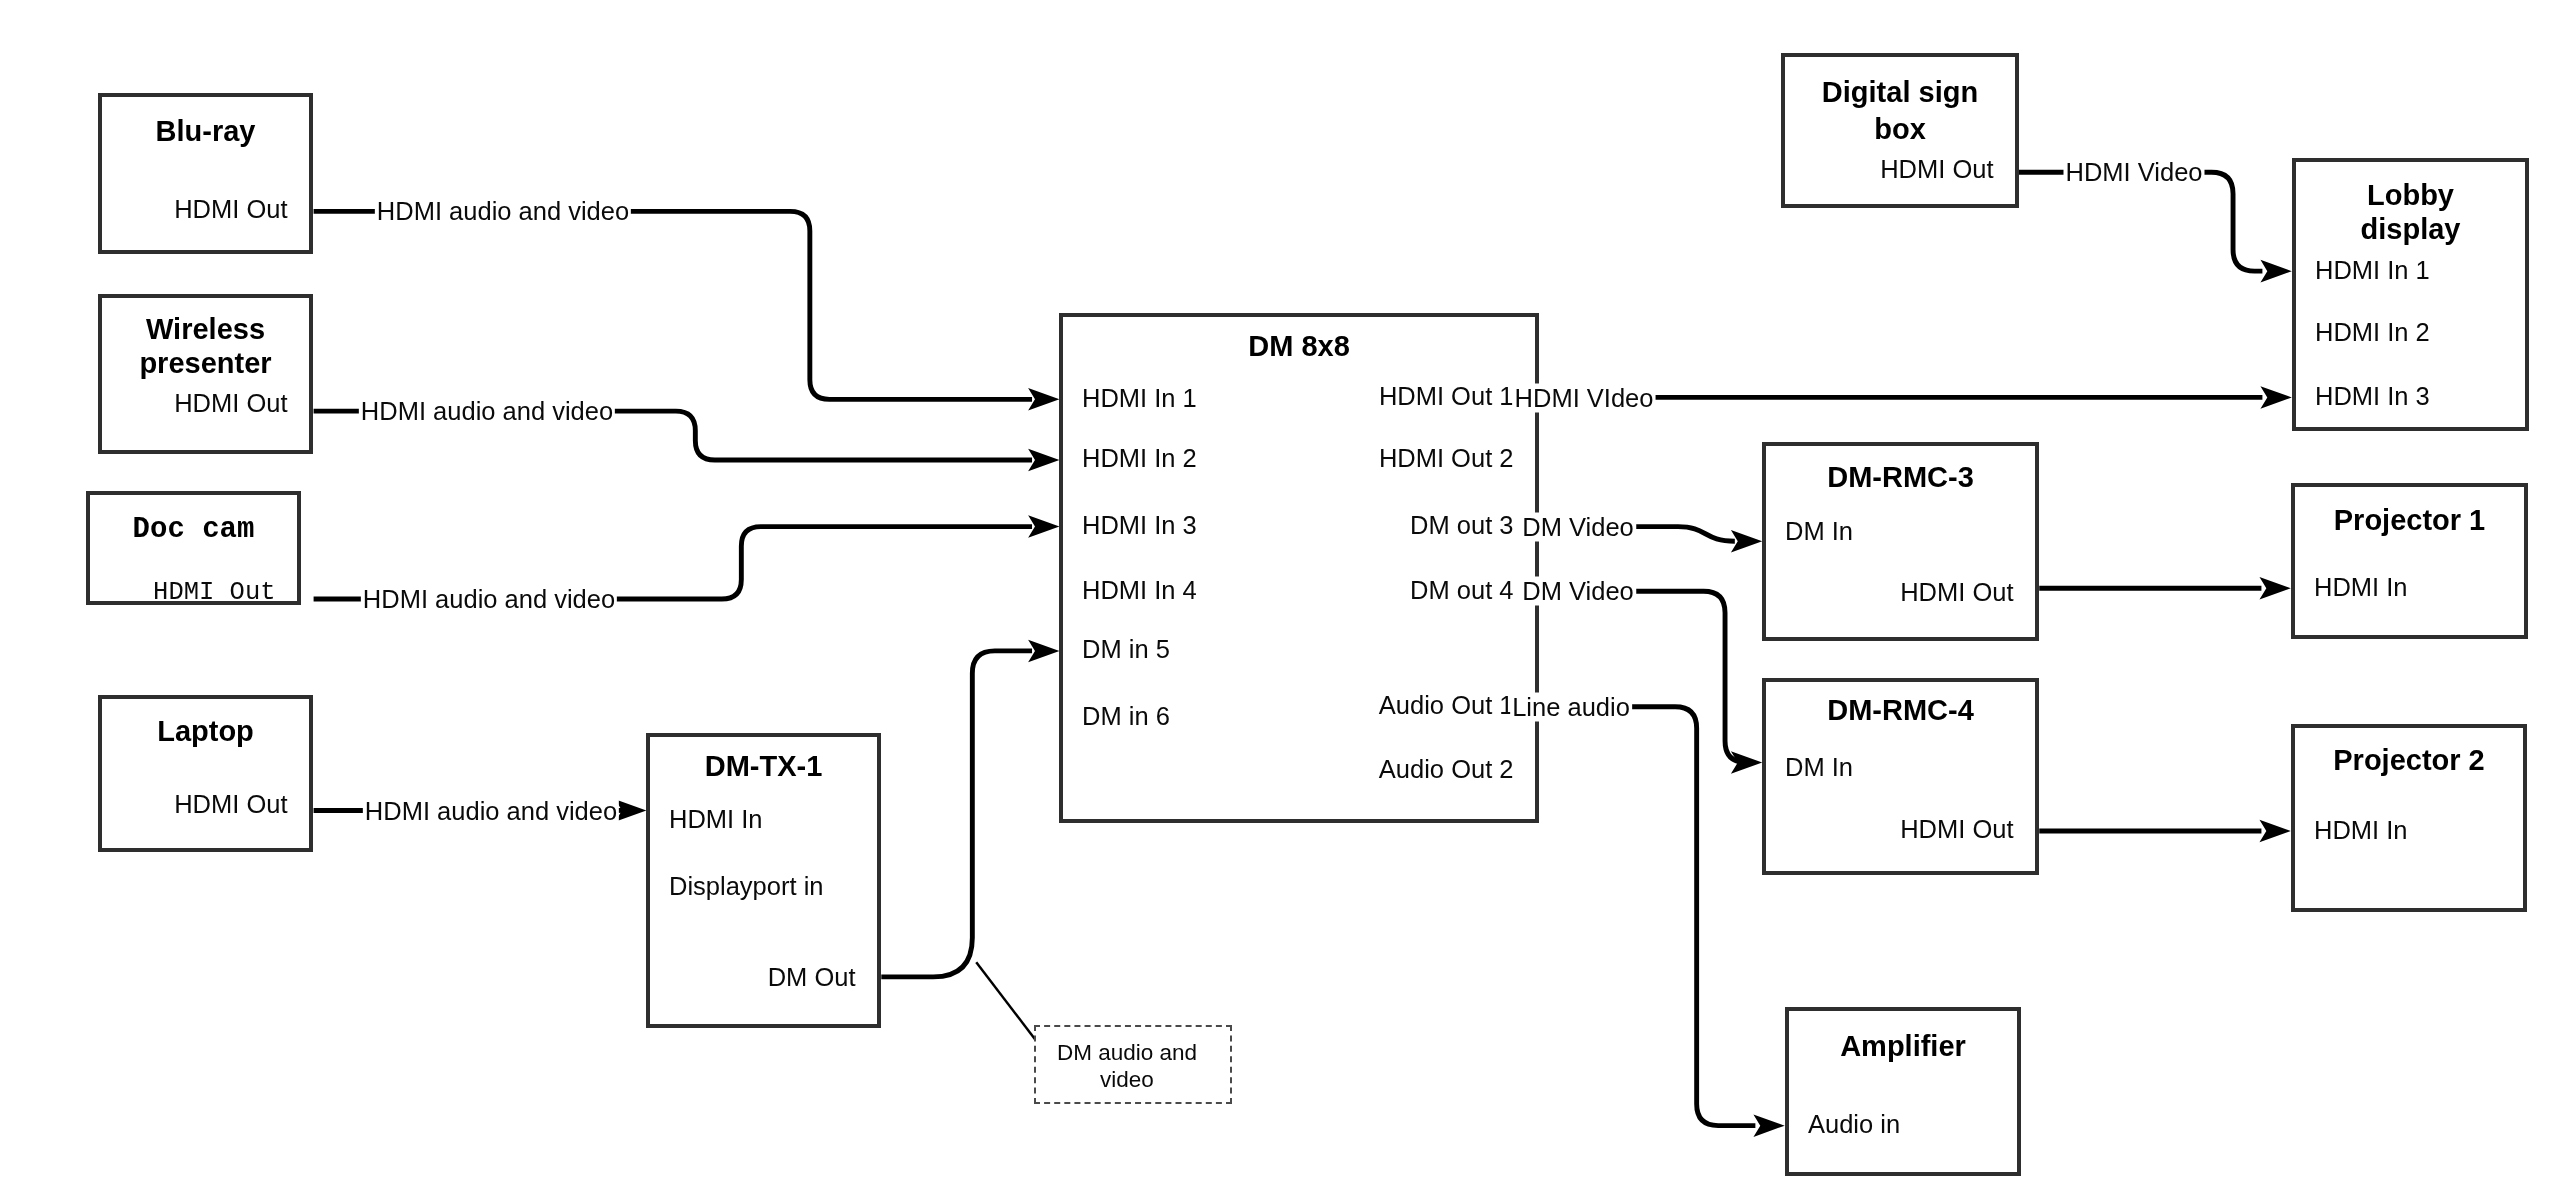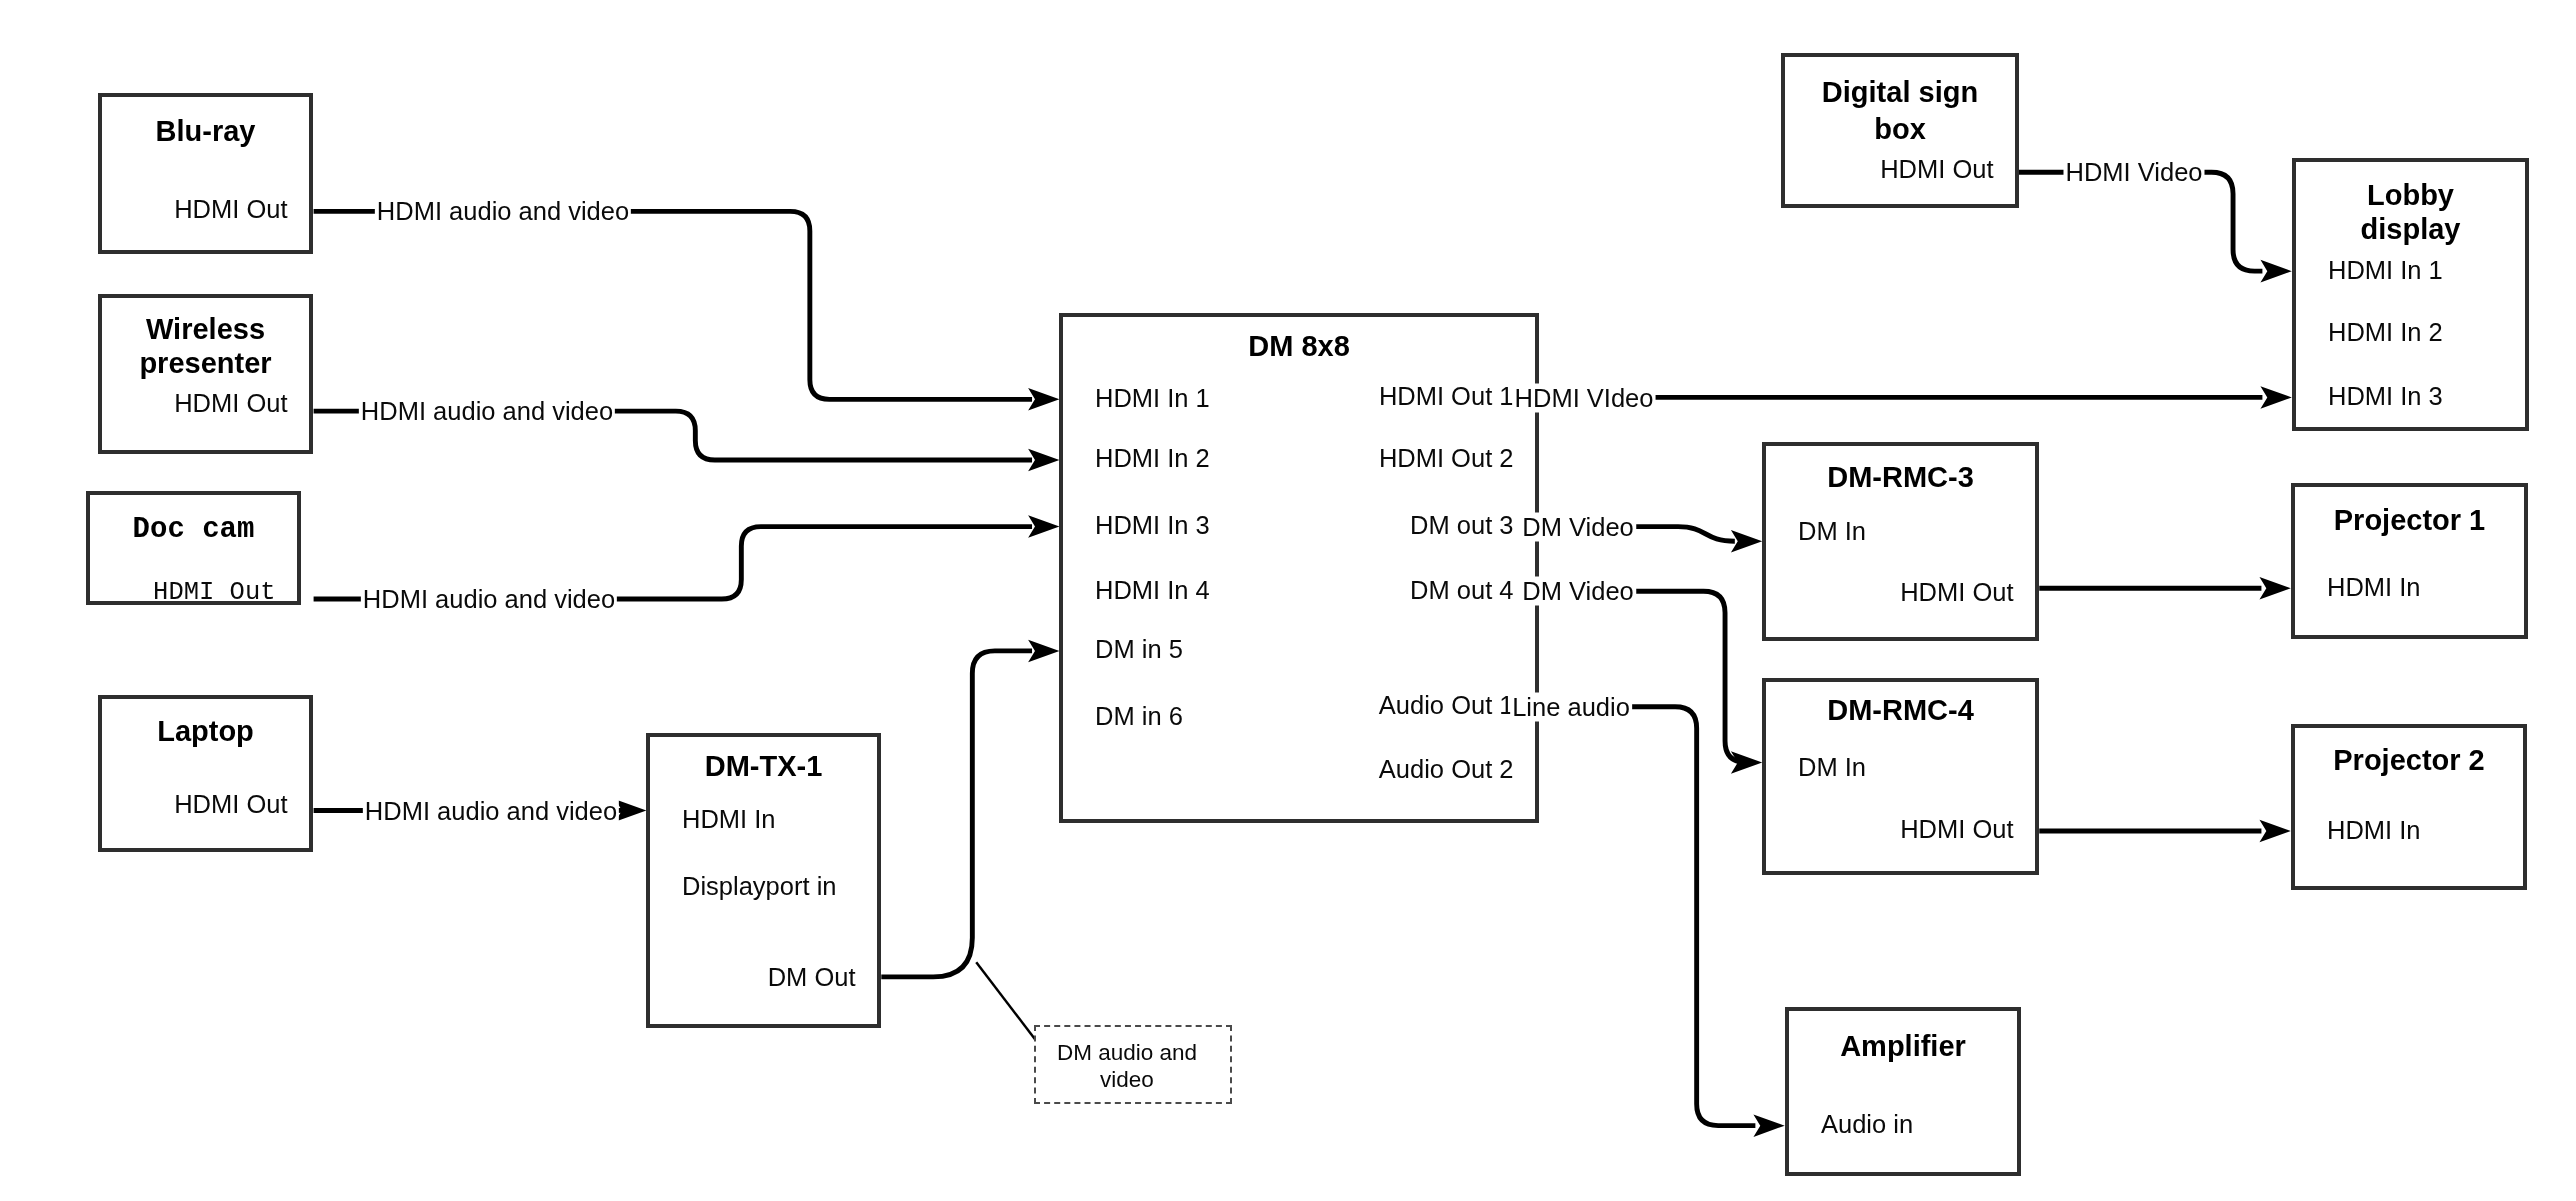--- a/index.html
+++ b/index.html
@@ -5,21 +5,21 @@
   html,body{margin:0;padding:0;background:#ffffff;}
   #canvas{
     position:relative;width:2576px;height:1201px;background:#ffffff;
     font-family:"Liberation Sans",sans-serif;overflow:hidden;
   }
   #wires{position:absolute;left:0;top:0;width:2576px;height:1201px;}
   .node{position:absolute;border:4.9px solid #2e2e2e;background:#ffffff;box-sizing:border-box;}
   .tline{position:absolute;left:0;right:0;text-align:center;font-weight:bold;
          font-size:29px;line-height:37px;color:#000000;white-space:nowrap;}
   .port{position:absolute;font-size:25.5px;line-height:31px;color:#0a0a0a;white-space:nowrap;}
-  .port.left{left:32px;text-align:left;}
+  .port.left{left:19px;text-align:left;}
   .port.right{right:21.5px;text-align:right;}
   .wlabel{position:absolute;transform:translate(-50%,-50%);font-size:25.5px;color:#0a0a0a;
           white-space:nowrap;background:#ffffff;padding:0 2px;}
   .wire{fill:none;stroke:#000000;stroke-width:5;}
   .thin{fill:none;stroke:#000000;stroke-width:2.5;}
   .arrow{fill:#000000;stroke:none;}
   .callout{position:absolute;border:2px dashed #4a4a4a;background:#ffffff;box-sizing:border-box;}
   .cline{position:absolute;left:0;right:12px;text-align:center;font-size:22.5px;line-height:27.4px;color:#0a0a0a;white-space:nowrap;}
 </style>
 </head>
@@ -120,21 +120,21 @@
       </div>
       <div class="node" style="left: 2291px; top: 483px; width: 237px; height: 156px;">
         <div class="tline" style="top: 14.7px;">Projector 1</div>
         <div class="port left" style="top: 85px;">HDMI In</div>
       </div>
       <div class="node" style="left: 1762px; top: 678px; width: 277px; height: 197px;">
         <div class="tline" style="top: 9.8px;">DM-RMC-4</div>
         <div class="port left" style="top: 70px;">DM In</div>
         <div class="port right" style="top: 132px;">HDMI Out</div>
       </div>
-      <div class="node" style="left: 2291px; top: 724px; width: 236px; height: 166px;">
+      <div class="node" style="left: 2291px; top: 724px; width: 236px; height: 188px;">
         <div class="tline" style="top: 13.7px;">Projector 2</div>
         <div class="port left" style="top: 87px;">HDMI In</div>
       </div>
       <div class="node" style="left: 1785px; top: 1007px; width: 236px; height: 169px;">
         <div class="tline" style="top: 16.6px;">Amplifier</div>
         <div class="port left" style="top: 98px;">Audio in</div>
       </div>
       <div class="callout" style="left: 1034px; top: 1025px; width: 198px; height: 79px;">
         <div class="cline" style="top: 11.7px;">DM audio and</div>
         <div class="cline" style="top: 39px;">video</div>

